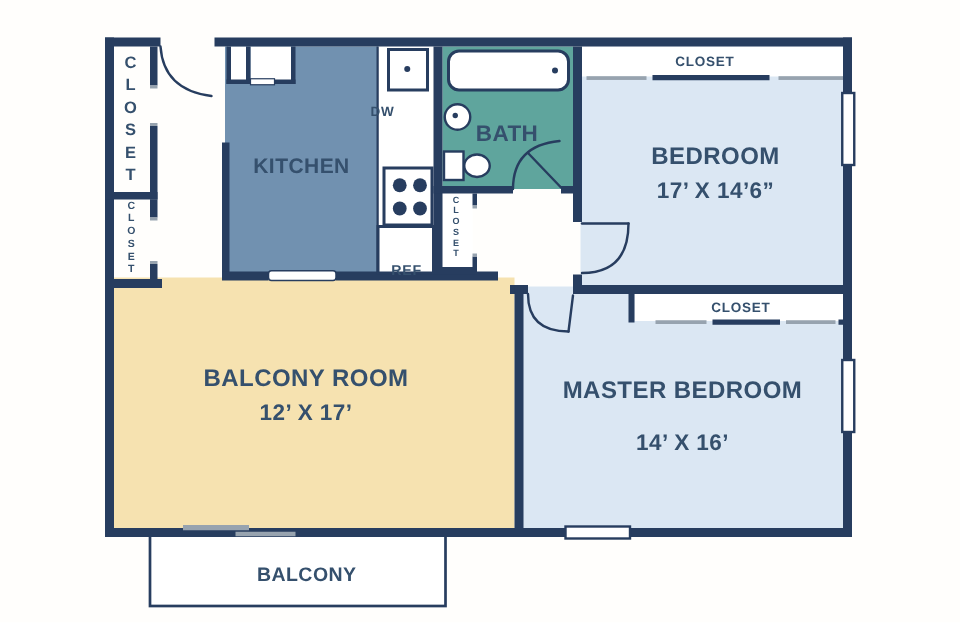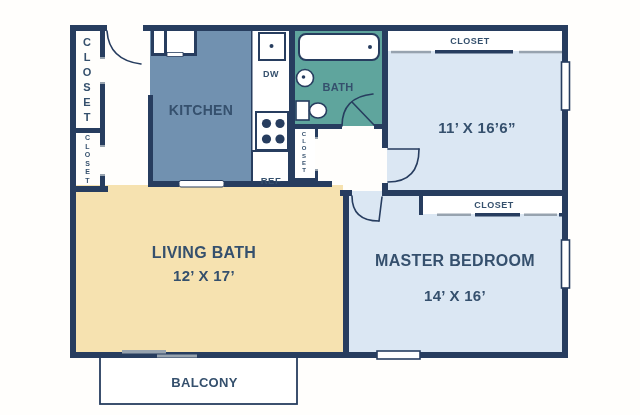--- a/index.html
+++ b/index.html
@@ -126,34 +126,35 @@
       <path d="M342,126 Q342,97 373,94"></path>
       <path d="M374,125 L352,102"></path>
       <path d="M388,149 L419,149"></path>
       <path d="M388,182 Q419,182 419,149"></path>
       <path d="M352,196 Q352,221 379,221"></path>
       <path d="M382,197 L379,221"></path>
     </g>
   </svg>
 
   <div class="lbl room-name" style="left:150px;top:102px;width:102px;font-size:14px;text-align:center;">KITCHEN</div>
-  <div class="lbl room-name" style="left:310px;top:81px;width:56px;font-size:11px;">BATH</div>
+  <div class="lbl room-name" style="left:310px;top:81px;width:56px;font-size:15px;">BATH</div>
 
-  <div class="lbl room-dims" style="left:387px;top:119px;width:180px;">11’ X 16’6”</div>
+  <div class="lbl room-name" style="left:387px;top:96px;width:180px;">BEDROOM</div>
+  <div class="lbl room-dims" style="left:387px;top:119px;width:180px;">17’ X 14’6”</div>
 
-  <div class="lbl room-name" style="left:100px;top:244px;width:208px;">LIVING BATH</div>
+  <div class="lbl room-name" style="left:100px;top:244px;width:208px;">BALCONY ROOM</div>
   <div class="lbl room-dims" style="left:100px;top:267px;width:208px;">12’ X 17’</div>
 
   <div class="lbl room-name" style="left:355px;top:252px;width:200px;">MASTER BEDROOM</div>
   <div class="lbl room-dims" style="left:355px;top:287px;width:200px;">14’ X 16’</div>
 
   <div class="lbl room-name" style="left:100px;top:376px;width:209px;font-size:13px;font-weight:600;">BALCONY</div>
 
   <div class="lbl closet-h" style="left:390px;top:36px;width:160px;">CLOSET</div>
   <div class="lbl closet-h" style="left:424px;top:200px;width:140px;">CLOSET</div>
 
   <div class="closet-v" style="left:81px;top:36px;font-size:11px;letter-spacing:3px;">CLOSET</div>
   <div class="closet-v" style="left:84px;top:134px;font-size:7px;letter-spacing:1.5px;">CLOSET</div>
   <div class="closet-v" style="left:301px;top:131px;font-size:6px;letter-spacing:1.2px;">CLOSET</div>
 
-  <div class="lbl appl" style="left:252px;top:69px;width:38px;">DW</div>
+  <div class="lbl appl" style="left:236px;top:69px;width:38px;">DW</div>
   <div class="lbl appl" style="left:252px;top:160px;width:38px;font-size:9.5px;margin-top:16px;">REF</div>
 </div>
 
 </body></html>

